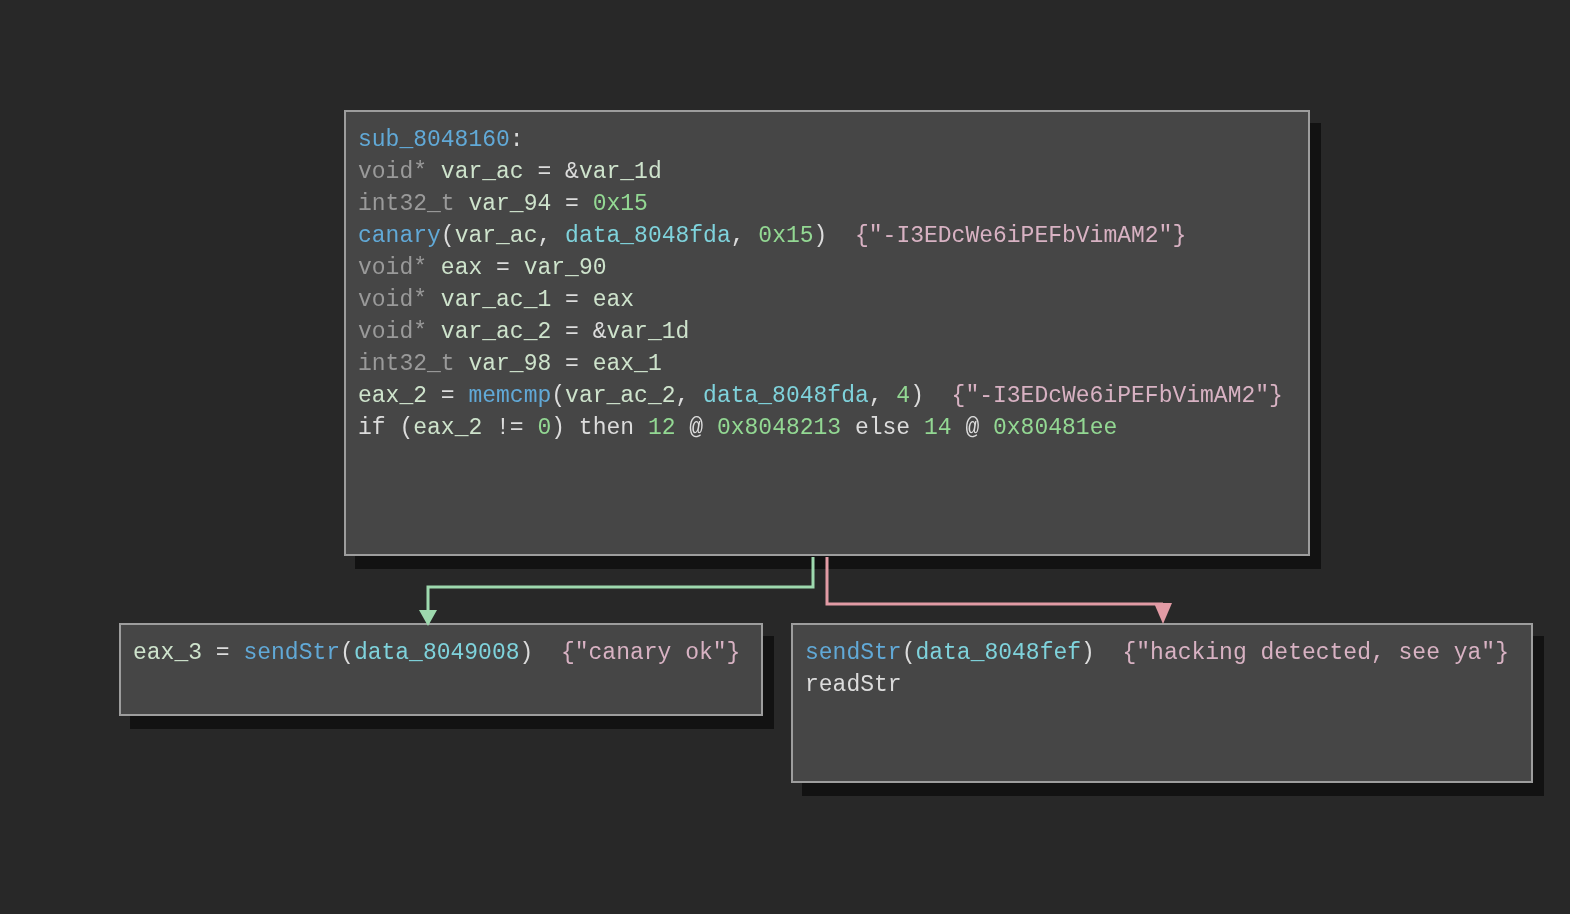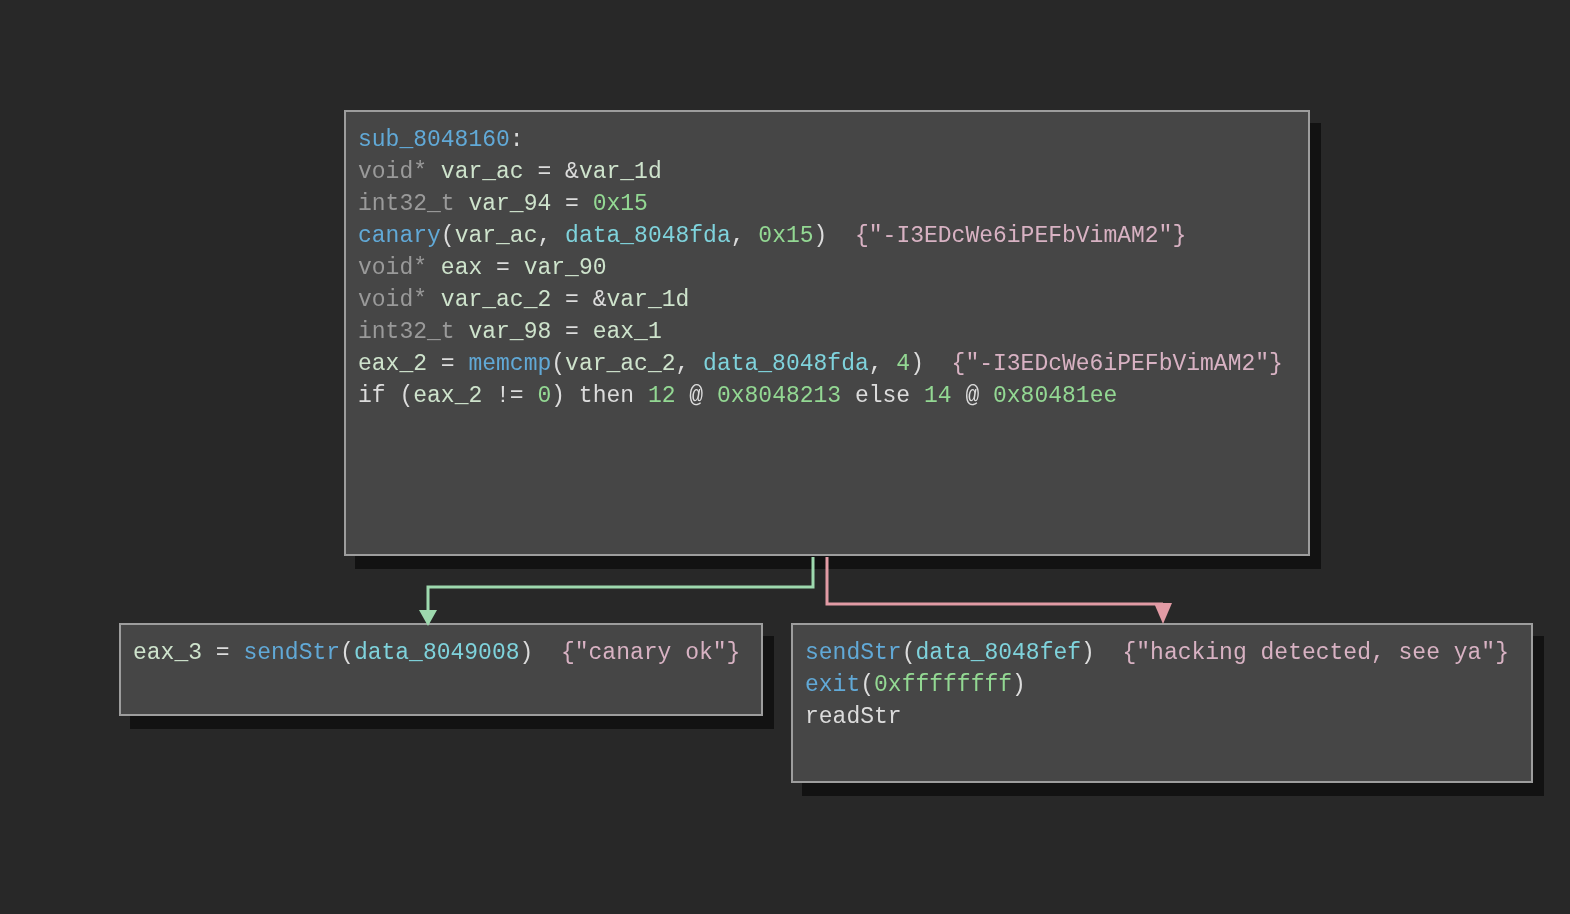--- a/index.html
+++ b/index.html
@@ -49,31 +49,31 @@
 <body>
 
 <div id="canvas">
 
 <div class="block" style="left: 344px; top: 82px; width: 966px; height: 446px;">
       <div class="code-line"><span class="tok-func">sub_8048160</span><span class="tok-text">:</span></div>
       <div class="code-line"><span class="tok-type">void*</span><span class="tok-text"> </span><span class="tok-var">var_ac</span><span class="tok-text"> = &amp;</span><span class="tok-var">var_1d</span></div>
       <div class="code-line"><span class="tok-type">int32_t</span><span class="tok-text"> </span><span class="tok-var">var_94</span><span class="tok-text"> = </span><span class="tok-num">0x15</span></div>
       <div class="code-line"><span class="tok-func">canary</span><span class="tok-text">(</span><span class="tok-var">var_ac</span><span class="tok-text">, </span><span class="tok-data">data_8048fda</span><span class="tok-text">, </span><span class="tok-num">0x15</span><span class="tok-text">)  </span><span class="tok-str">{"-I3EDcWe6iPEFbVimAM2"}</span></div>
       <div class="code-line"><span class="tok-type">void*</span><span class="tok-text"> </span><span class="tok-var">eax</span><span class="tok-text"> = </span><span class="tok-var">var_90</span></div>
+      <div class="code-line"><span class="tok-type">void*</span><span class="tok-text"> </span><span class="tok-var">var_ac_1</span><span class="tok-text"> = </span><span class="tok-var">eax</span></div>
       <div class="code-line"><span class="tok-type">void*</span><span class="tok-text"> </span><span class="tok-var">var_ac_2</span><span class="tok-text"> = &amp;</span><span class="tok-var">var_1d</span></div>
       <div class="code-line"><span class="tok-type">int32_t</span><span class="tok-text"> </span><span class="tok-var">var_98</span><span class="tok-text"> = </span><span class="tok-var">eax_1</span></div>
       <div class="code-line"><span class="tok-var">eax_2</span><span class="tok-text"> = </span><span class="tok-func">memcmp</span><span class="tok-text">(</span><span class="tok-var">var_ac_2</span><span class="tok-text">, </span><span class="tok-data">data_8048fda</span><span class="tok-text">, </span><span class="tok-num">4</span><span class="tok-text">)  </span><span class="tok-str">{"-I3EDcWe6iPEFbVimAM2"}</span></div>
       <div class="code-line"><span class="tok-text">if (</span><span class="tok-var">eax_2</span><span class="tok-text"> != </span><span class="tok-num">0</span><span class="tok-text">) then </span><span class="tok-num">12</span><span class="tok-text"> @ </span><span class="tok-num">0x8048213</span><span class="tok-text"> else </span><span class="tok-num">14</span><span class="tok-text"> @ </span><span class="tok-num">0x80481ee</span></div>
     </div>
     <div class="block" style="left: 119px; top: 595px; width: 644px; height: 93px;">
       <div class="code-line"><span class="tok-var">eax_3</span><span class="tok-text"> = </span><span class="tok-func">sendStr</span><span class="tok-text">(</span><span class="tok-data">data_8049008</span><span class="tok-text">)  </span><span class="tok-str">{"canary ok"}</span></div>
     </div>
     <div class="block" style="left: 791px; top: 595px; width: 742px; height: 160px;">
       <div class="code-line"><span class="tok-func">sendStr</span><span class="tok-text">(</span><span class="tok-data">data_8048fef</span><span class="tok-text">)  </span><span class="tok-str">{"hacking detected, see ya"}</span></div>
-      <div class="code-line"><span class="tok-func">exit</span><span class="tok-text">(</span><span class="tok-num">0xffffffff</span><span class="tok-text">)</span></div>
       <div class="code-line"><span class="tok-text">readStr</span></div>
     </div>
     <svg id="edges" width="1570" height="914">
       <polyline points="813,529 813,559 428,559 428,583" fill="none" stroke="#9ed9ae" stroke-width="3"></polyline>
       <polygon points="419,582 437,582 428,598" fill="#9ed9ae"></polygon>
       <polyline points="827,529 827,576 1163,576" fill="none" stroke="#e29ba5" stroke-width="3"></polyline>
       <polygon points="1154,575 1172,575 1163,596" fill="#e29ba5"></polygon>
     </svg>
   </div>
 

